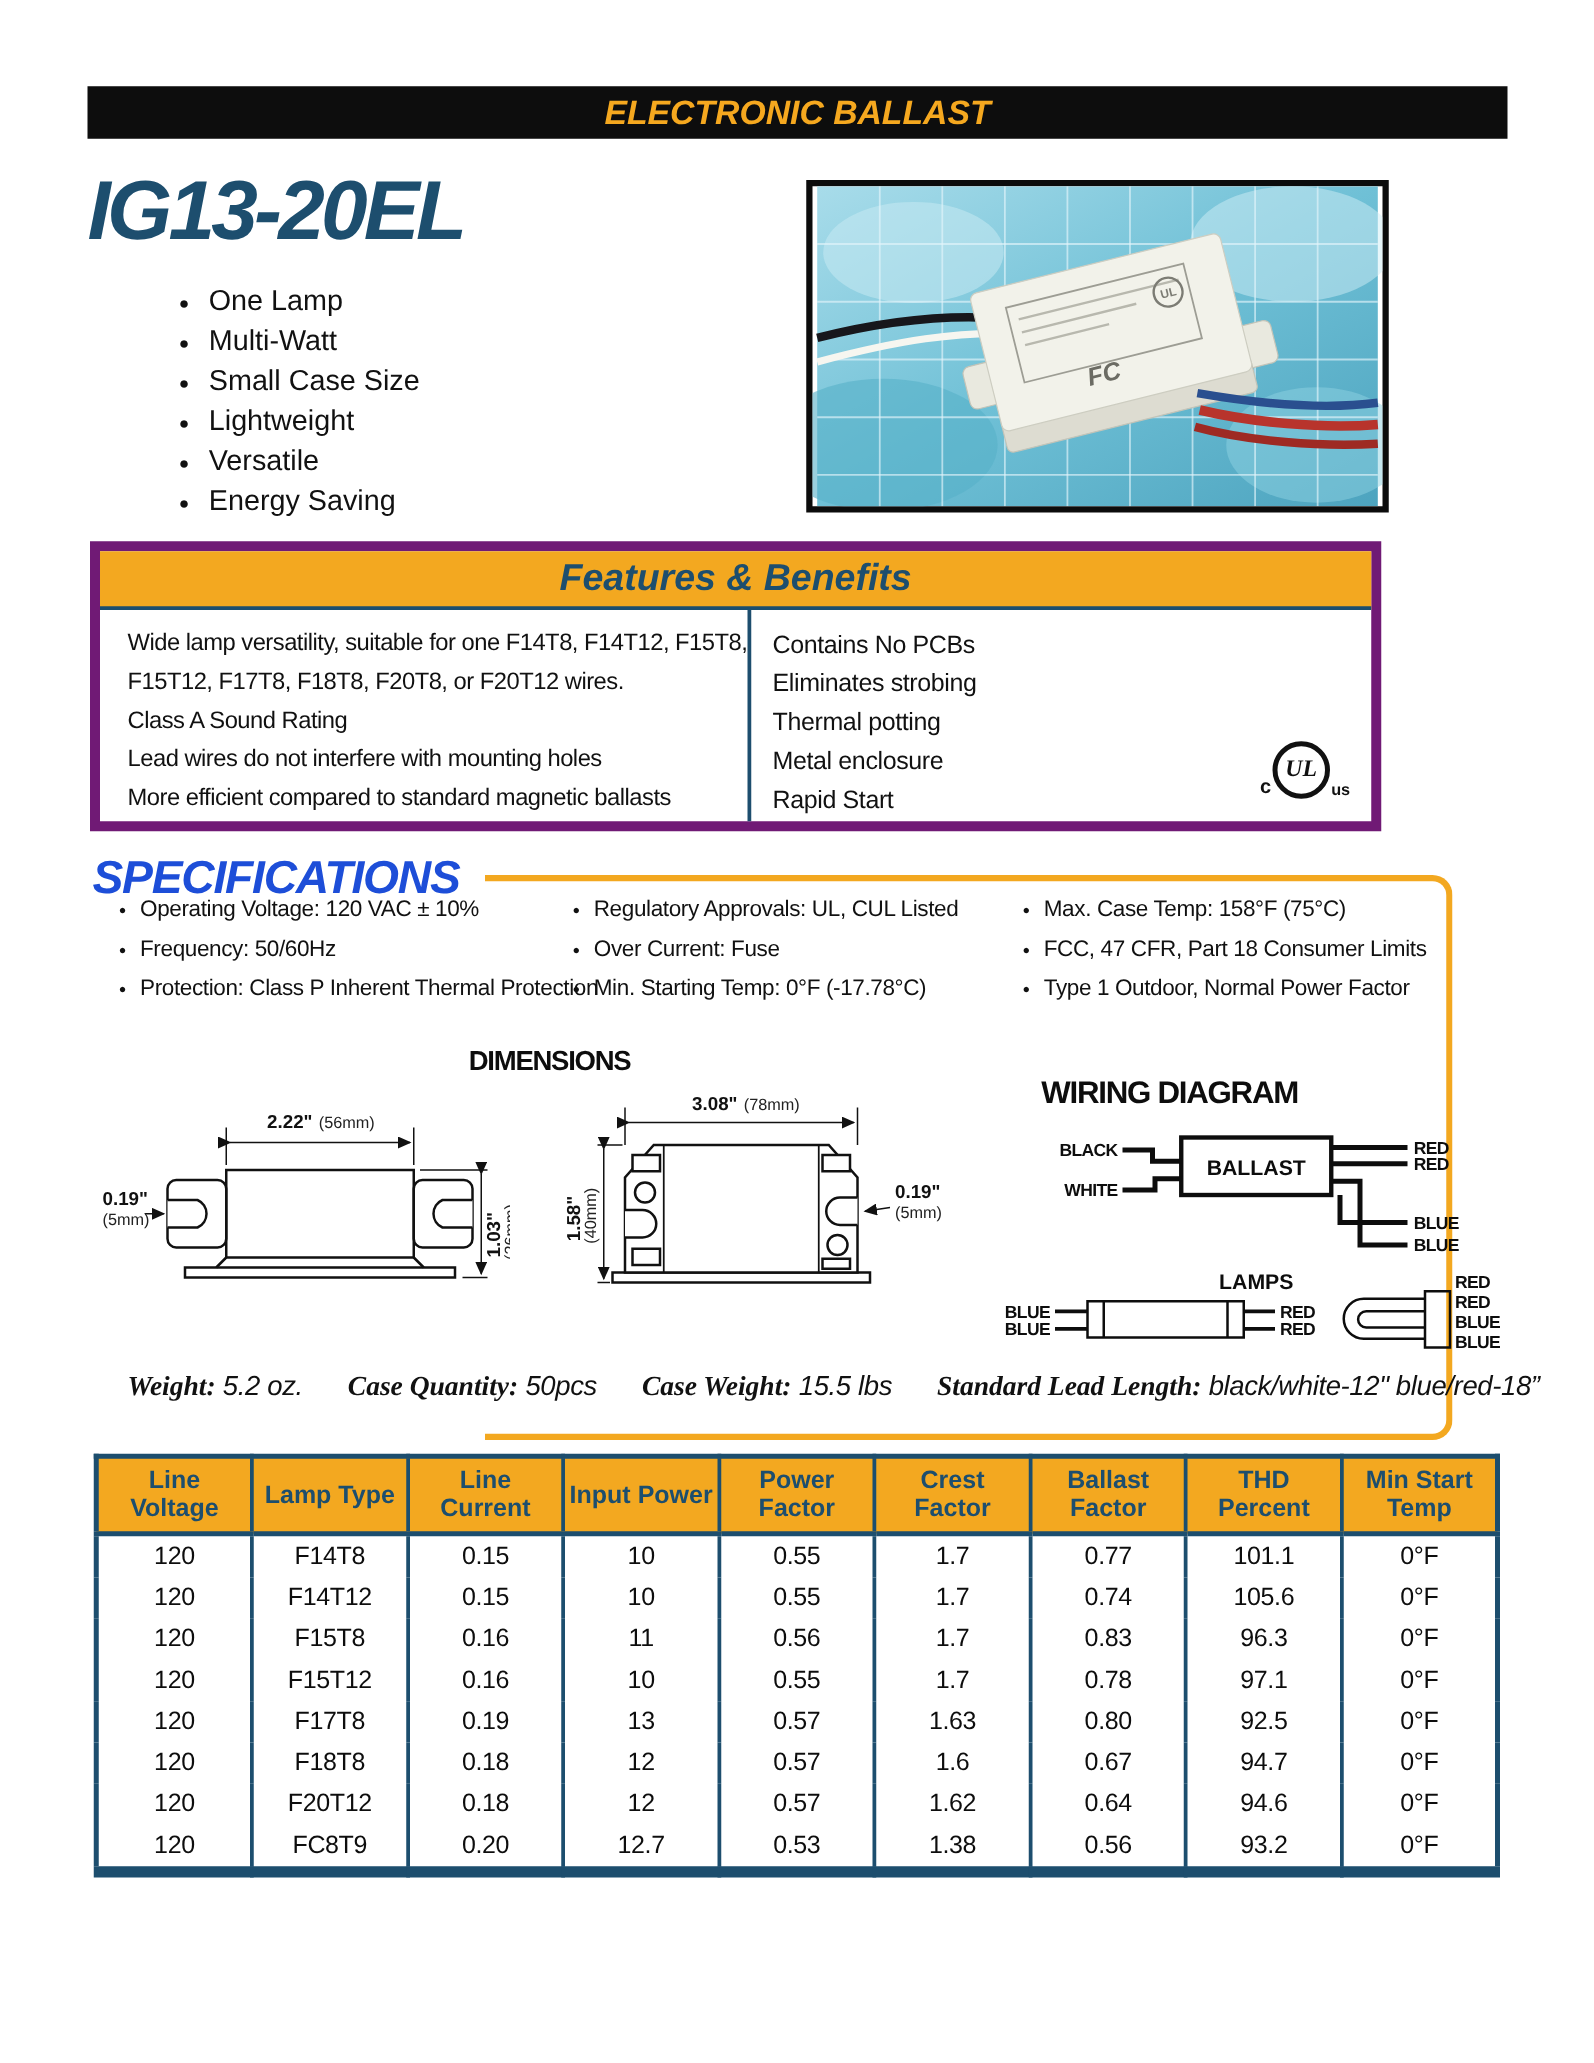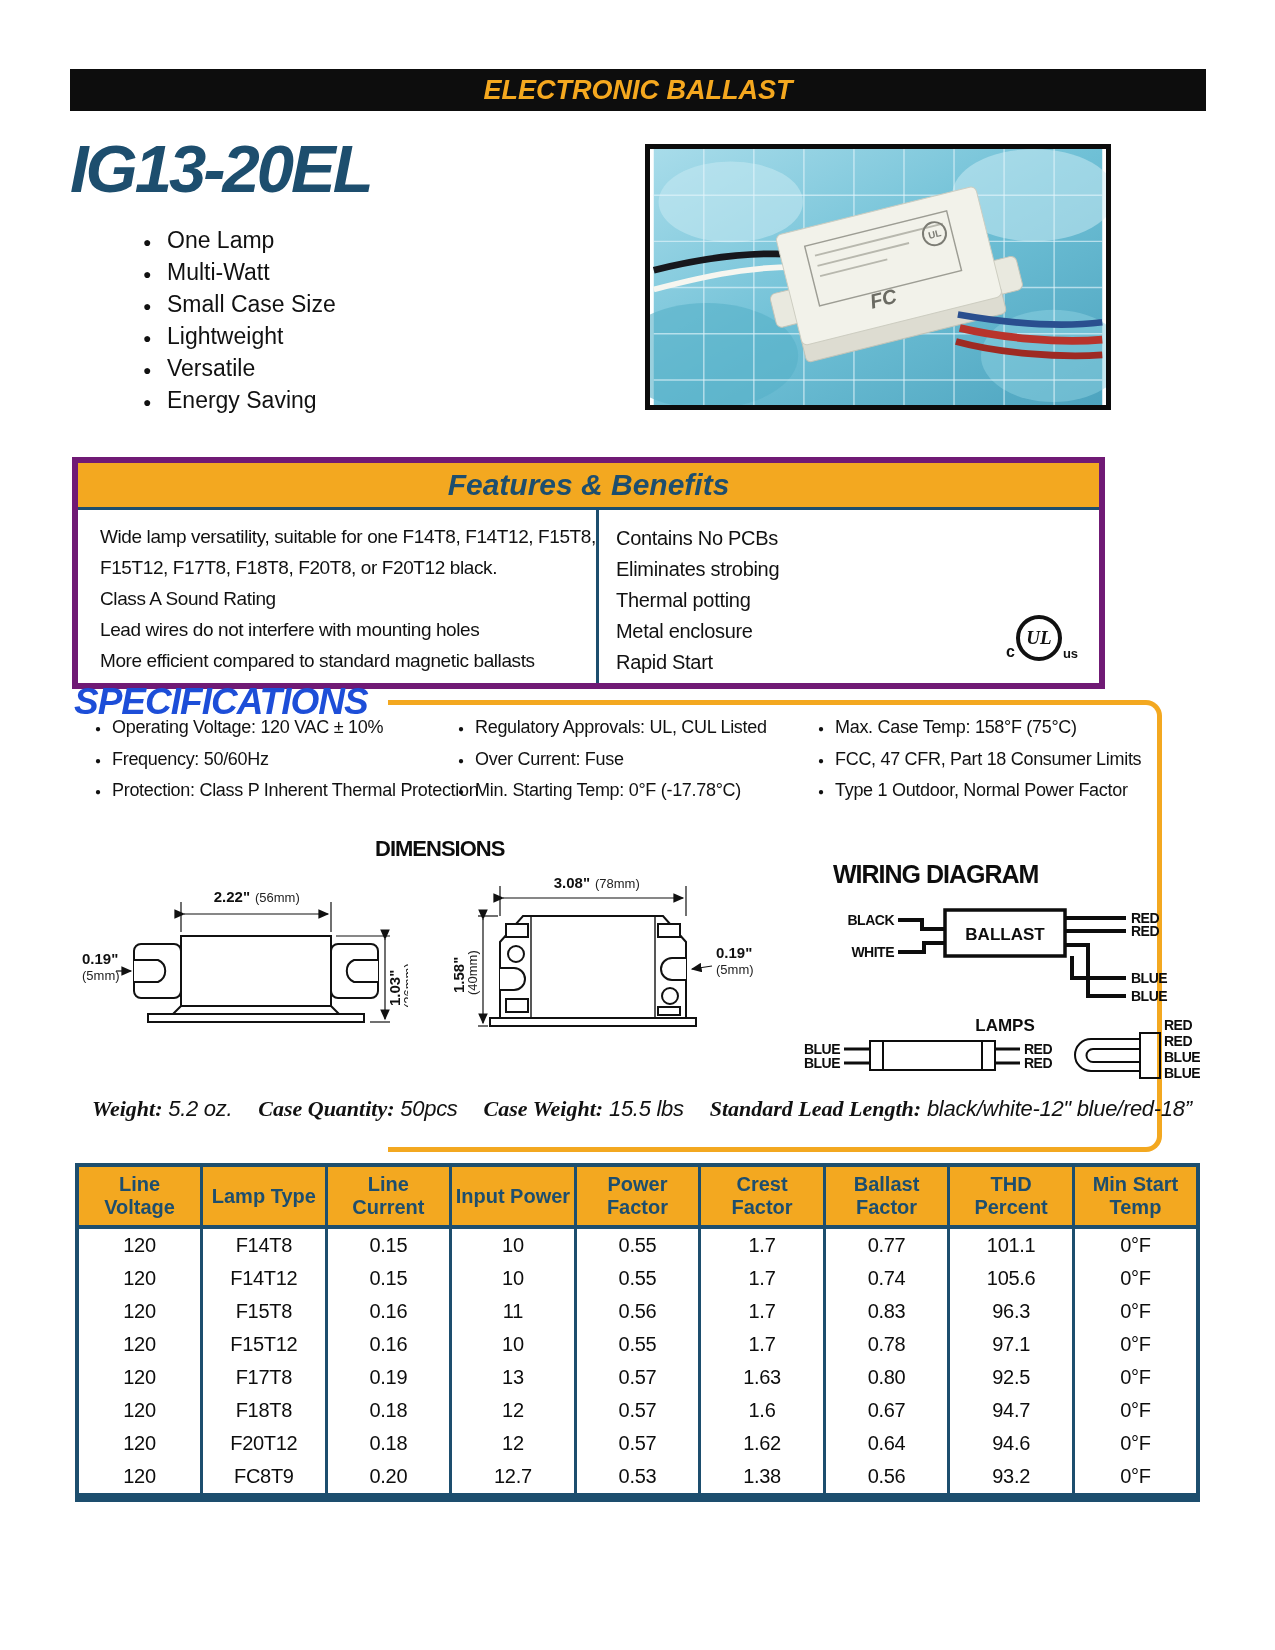--- a/index.html
+++ b/index.html
@@ -16,21 +16,21 @@
               color:#1d4e6e;letter-spacing:-3px;}
   .prod-bullets{position:absolute;left:128px;top:214px;list-style:none;margin:15px;padding:0;}
   .prod-bullets div{font-size:23px;margin-bottom:9px;position:relative;padding-left:24px;line-height:23px;}
   .prod-bullets div::before{content:"●";position:absolute;left:0;top:2px;font-size:14px;color:#111;}
 
   
   .photo{position:absolute;left:645px;top:144px;width:466px;height:266px;border:5px solid #0c0c0c;box-sizing:border-box;}
   .photo svg{display:block;width:100%;height:100%;}
 
   
-  .features{position:absolute;left:72px;top:457px;width:1033px;height:232px;border:6px solid #701a75;box-sizing:border-box;}
+  .features{position:absolute;left:72px;top:433px;width:1033px;height:232px;border:8px solid #701a75;box-sizing:border-box;}
   .features-band{position:absolute;left:0;top:0;right:0;height:44px;background:#f3a820;border-bottom:3px solid #1d4e6e;
                  display:flex;align-items:center;justify-content:center;}
   .features-title{color:#1d4e6e;font-style:italic;font-weight:900;font-size:30px;}
   .features-divider{position:absolute;left:518px;top:47px;bottom:0;width:3px;background:#1d4e6e;}
   .feat-left{position:absolute;left:22px;top:58px;}
   .feat-left div{font-size:19px;letter-spacing:-0.4px;line-height:31px;white-space:nowrap;}
   .feat-right{position:absolute;left:538px;top:60px;}
   .feat-right div{font-size:20px;letter-spacing:-0.3px;line-height:31px;white-space:nowrap;}
   .ul-mark{position:absolute;left:928px;top:152px;display:flex;align-items:flex-end;}
   .ul-c{font-weight:bold;font-size:16px;margin-right:1px;}
@@ -59,21 +59,21 @@
   .svg-wiring{position:absolute;left:790px;top:888px;width:410px;height:215px;}
   svg text{font-family:"Liberation Sans",sans-serif;}
   .dim-b{font-weight:bold;font-size:15px;fill:#111;}
   .dim-n{font-size:13px;fill:#222;}
   .wire-label{font-weight:bold;font-size:14px;fill:#0d0d0d;letter-spacing:-0.5px;}
   .wire-title{font-weight:bold;font-size:17px;fill:#0d0d0d;}
 
   
   .shipping{position:absolute;left:92px;top:1096px;font-style:italic;font-size:22px;white-space:nowrap;}
   .ship-item{margin-right:26px;}
-  .ship-label{font-family:"Liberation Serif",serif;font-weight:bold;}
+  .ship-label{font-family:"Liberation Serif",serif;font-weight:bold;margin-left:10px;}
   .ship-value{letter-spacing:-0.3px;}
 
   
   .data-table{position:absolute;left:75px;top:1163px;width:1125px;border-collapse:collapse;table-layout:fixed;
               border:4px solid #1d4e6e;border-bottom:9px solid #1d4e6e;}
   .data-table th{background:#f3a820;color:#1d4e6e;font-weight:bold;font-size:20px;line-height:23px;
                  padding:6px 2px;border-left:3px solid #1d4e6e;border-bottom:4px solid #1d4e6e;}
   .data-table th:first-child{border-left:none;}
   .data-table td{font-size:20px;letter-spacing:-0.3px;text-align:center;height:33px;padding:0 2px;
                  border-left:3px solid #1d4e6e;color:#0d0d0d;}
@@ -133,21 +133,21 @@
     </svg>
   </div>
 
   <div class="features">
     <div class="features-band">
       <span class="features-title">Features &amp; Benefits</span>
     </div>
     <div class="features-divider"></div>
     <div class="feat-left">
         <div>Wide lamp versatility, suitable for one F14T8, F14T12, F15T8,</div>
-        <div>F15T12, F17T8, F18T8, F20T8, or F20T12 black.</div>
+        <div>F15T12, F17T8, F18T8, F20T8, or F20T12 wires.</div>
         <div>Class A Sound Rating</div>
         <div>Lead wires do not interfere with mounting holes</div>
         <div>More efficient compared to standard magnetic ballasts</div>
       </div>
     <div class="feat-right">
         <div>Contains No PCBs</div>
         <div>Eliminates strobing</div>
         <div>Thermal potting</div>
         <div>Metal enclosure</div>
         <div>Rapid Start</div>

